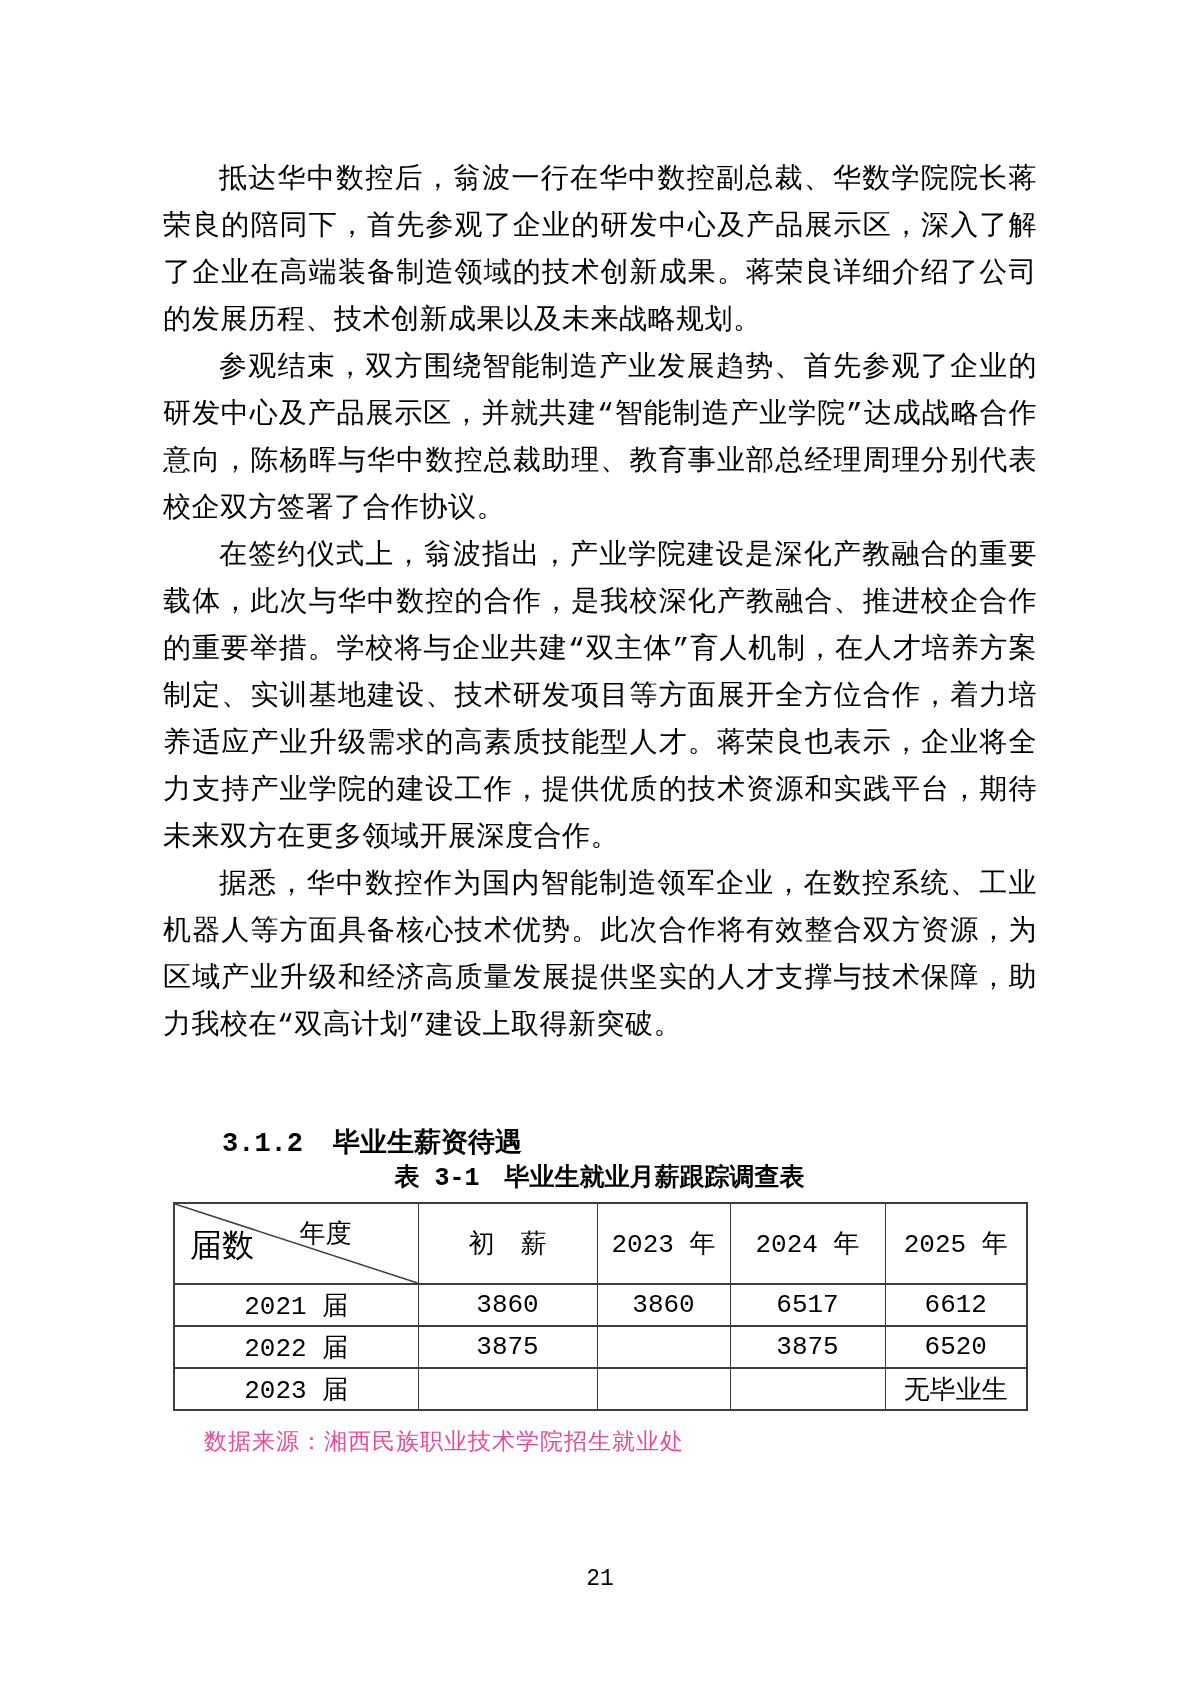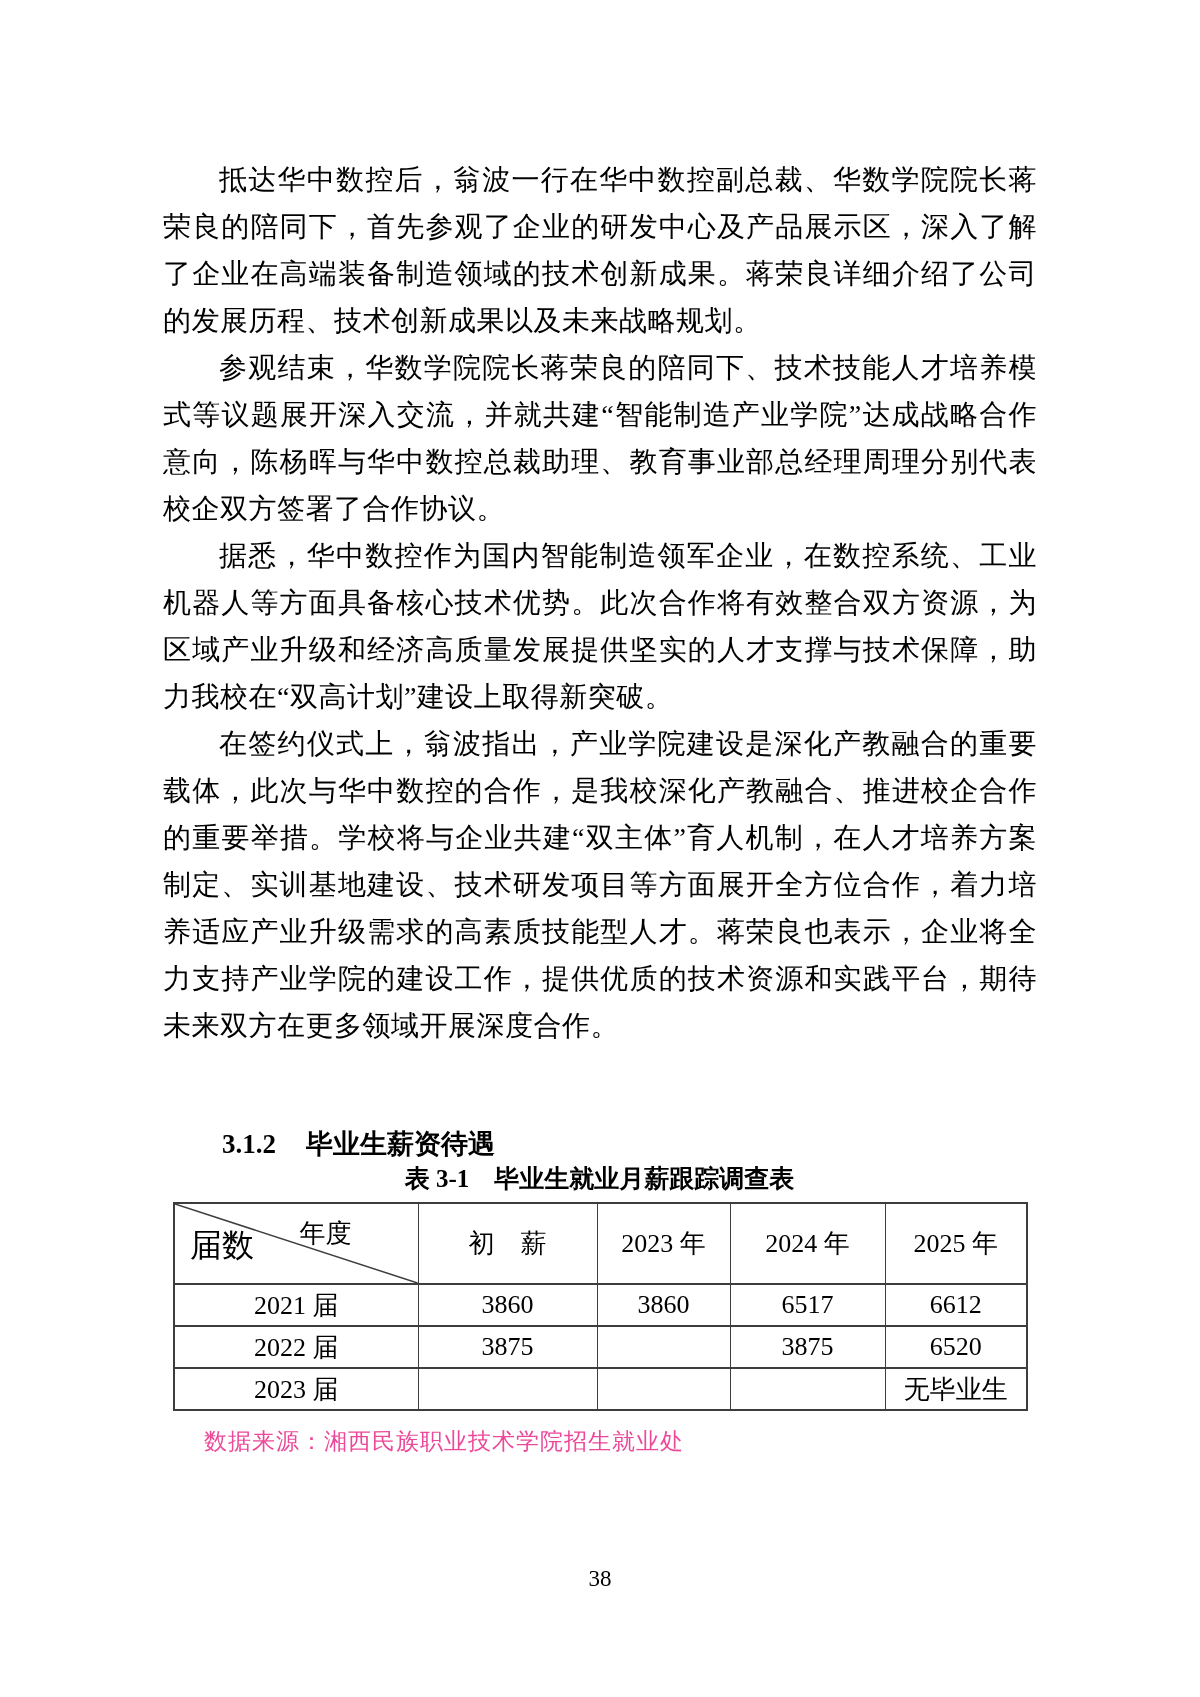--- a/index.html
+++ b/index.html
@@ -2,21 +2,21 @@
 <html lang="zh"><head>
 <meta charset="utf-8">
 <style>
   html,body { margin:0; padding:0; background:#ffffff; }
   .page {
     position:relative;
     width:1200px;
     height:1697px;
     background:#ffffff;
     color:#000;
-    font-family:Liberation Serif, serif;
+    font-family:Liberation Mono, monospace;
     overflow:hidden;
   }
   
   .body-text {
     position:absolute;
     left:163px;
     top:156px;
     width:874px;
     font-size:28px;
     line-height:47px;
@@ -92,23 +92,23 @@
     font-size:23px;
   }
 </style>
 </head>
 <body>
 
 <div class="page">
 
   <div class="body-text">
     <p>抵达华中数控后，翁波一行在华中数控副总裁、华数学院院长蒋荣良的陪同下，首先参观了企业的研发中心及产品展示区，深入了解了企业在高端装备制造领域的技术创新成果。蒋荣良详细介绍了公司的发展历程、技术创新成果以及未来战略规划。</p>
-    <p>参观结束，华数学院院长蒋荣良的陪同下、技术技能人才培养模式等议题展开深入交流，并就共建“智能制造产业学院”达成战略合作意向，陈杨晖与华中数控总裁助理、教育事业部总经理周理分别代表校企双方签署了合作协议。</p>
+    <p>参观结束，双方围绕智能制造产业发展趋势、首先参观了企业的研发中心及产品展示区，并就共建“智能制造产业学院”达成战略合作意向，陈杨晖与华中数控总裁助理、教育事业部总经理周理分别代表校企双方签署了合作协议。</p>
+    <p>在签约仪式上，翁波指出，产业学院建设是深化产教融合的重要载体，此次与华中数控的合作，是我校深化产教融合、推进校企合作的重要举措。学校将与企业共建“双主体”育人机制，在人才培养方案制定、实训基地建设、技术研发项目等方面展开全方位合作，着力培养适应产业升级需求的高素质技能型人才。蒋荣良也表示，企业将全力支持产业学院的建设工作，提供优质的技术资源和实践平台，期待未来双方在更多领域开展深度合作。</p>
     <p>据悉，华中数控作为国内智能制造领军企业，在数控系统、工业机器人等方面具备核心技术优势。此次合作将有效整合双方资源，为区域产业升级和经济高质量发展提供坚实的人才支撑与技术保障，助力我校在“双高计划”建设上取得新突破。</p>
-    <p>在签约仪式上，翁波指出，产业学院建设是深化产教融合的重要载体，此次与华中数控的合作，是我校深化产教融合、推进校企合作的重要举措。学校将与企业共建“双主体”育人机制，在人才培养方案制定、实训基地建设、技术研发项目等方面展开全方位合作，着力培养适应产业升级需求的高素质技能型人才。蒋荣良也表示，企业将全力支持产业学院的建设工作，提供优质的技术资源和实践平台，期待未来双方在更多领域开展深度合作。</p>
   </div>
 
   <div class="section-heading">
     <span class="h-num">3.1.2</span><span class="h-title">毕业生薪资待遇</span>
   </div>
 
   <div class="table-caption">表 3-1　毕业生就业月薪跟踪调查表</div>
 
   <table class="salary-table">
     <colgroup>
@@ -151,15 +151,15 @@
         <td></td>
         <td></td>
         <td></td>
         <td>无毕业生</td>
       </tr>
     </tbody>
   </table>
 
   <div class="source-note">数据来源：湘西民族职业技术学院招生就业处</div>
 
-  <div class="page-number">38</div>
+  <div class="page-number">21</div>
 
 </div>
 
 </body></html>

